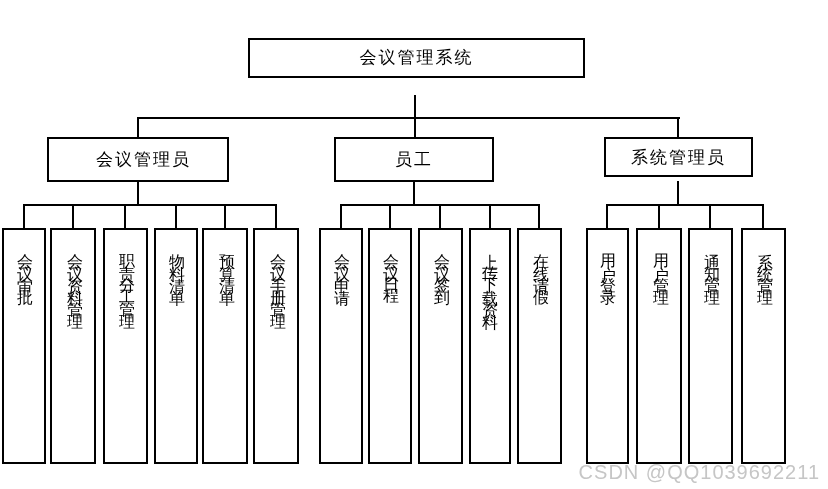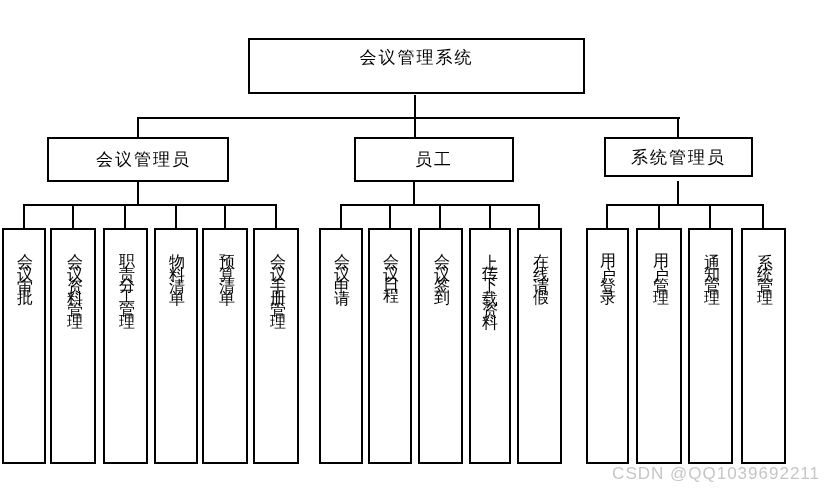--- a/index.html
+++ b/index.html
@@ -46,39 +46,39 @@
   }
   .line {
     position: absolute;
     background: #000000;
   }
   #watermark {
     position: absolute;
     right: 8px;
     bottom: 5px;
     font-family: "Liberation Sans", "DejaVu Sans", sans-serif;
-    font-size: 17px;
+    font-size: 20px;
     color: #c6c6c6;
     letter-spacing: 1px;
   }
 </style>
 </head>
 <body>
 
 <div id="canvas">
 
-  <div class="box h-box root-box" style="left:248px; top:38px; width:337px; height:56px;">会议管理系统</div>
+  <div class="box h-box root-box" style="left:248px; top:38px; width:337px; height:40px;">会议管理系统</div>
 
   <div class="line" style="left:414px; top:95px; width:2px; height:43px;"></div>
   <div class="line" style="left:137px; top:117px; width:543px; height:2px;"></div>
   <div class="line" style="left:137px; top:117px; width:2px; height:21px;"></div>
   <div class="line" style="left:677px; top:117px; width:2px; height:21px;"></div>
 
   <div class="box h-box branch-box" style="left:47px; top:137px; width:182px; height:45px;padding-left:11px;">会议管理员</div>
-  <div class="box h-box branch-box" style="left:334px; top:137px; width:160px; height:45px;margin-left:20px;">员工</div>
+  <div class="box h-box branch-box" style="left:334px; top:137px; width:160px; height:45px;">员工</div>
   <div class="box h-box branch-box" style="left:604px; top:137px; width:149px; height:40px;">系统管理员</div>
 
   <div class="line" style="left:137px; top:181px; width:2px; height:25px;"></div>
   <div class="line" style="left:23px; top:204px; width:254px; height:2px;"></div>
   <div class="line" style="left:23px;  top:204px; width:2px; height:25px;"></div>
   <div class="line" style="left:72px;  top:204px; width:2px; height:25px;"></div>
   <div class="line" style="left:124px; top:204px; width:2px; height:25px;"></div>
   <div class="line" style="left:175px; top:204px; width:2px; height:25px;"></div>
   <div class="line" style="left:224px; top:204px; width:2px; height:25px;"></div>
   <div class="line" style="left:275px; top:204px; width:2px; height:25px;"></div>

